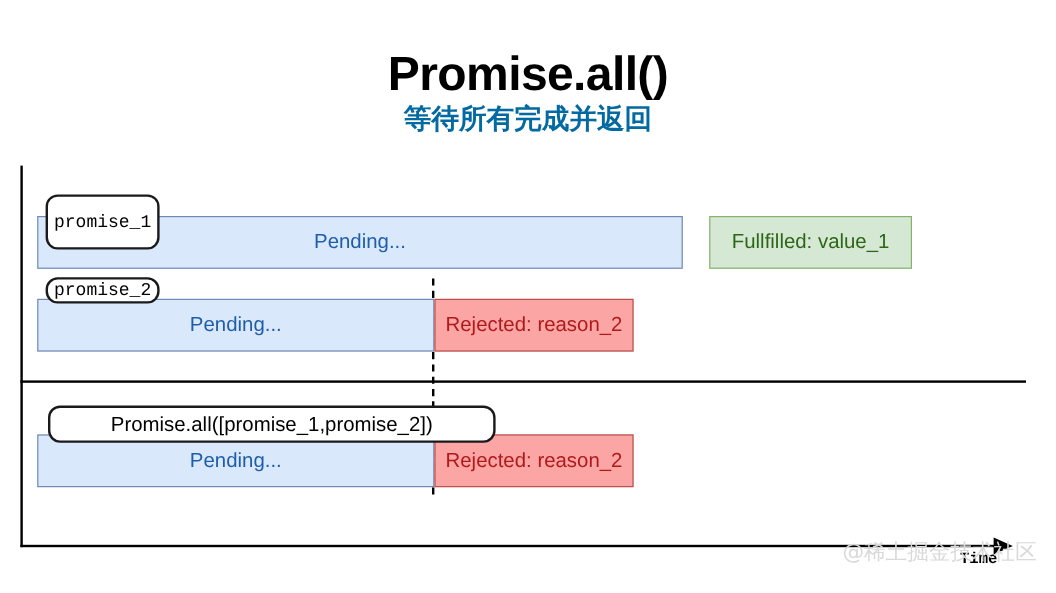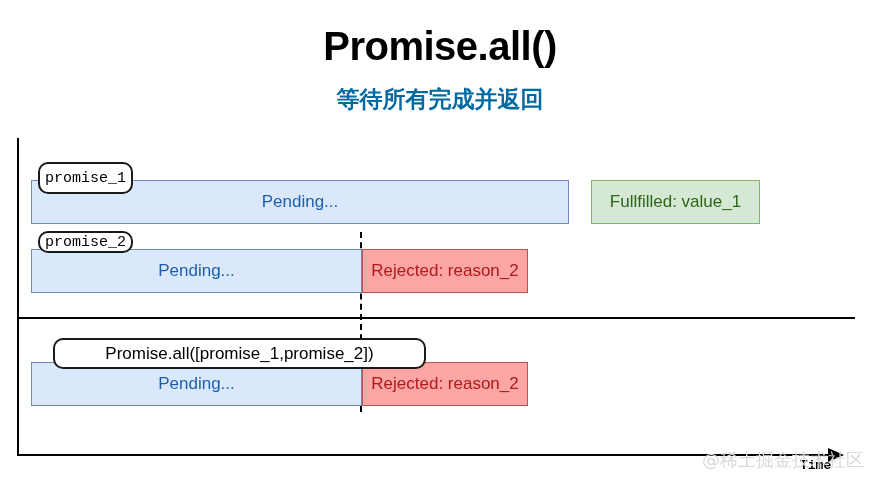--- a/index.html
+++ b/index.html
@@ -15,21 +15,21 @@
     width: 880px;
     height: 494px;
     background: #ffffff;
     overflow: hidden;
   }
 
   
   .title {
     position: absolute;
     left: 0;
-    top: 24px;
+    top: 40px;
     width: 880px;
     text-align: center;
     font-size: 40px;
     font-weight: bold;
     color: #000000;
     letter-spacing: -0.5px;
     font-family: "Liberation Sans", sans-serif;
   }
   .subtitle {
     position: absolute;
@@ -180,39 +180,39 @@
   <div class="axis-label-time">Time</div>
   <div class="divider"></div>
   <div class="dashed-line"></div>
 
   <div class="bar bar-pending" style="left:31px; top:180px; width:538px; height:44px;">
     <span>Pending...</span>
   </div>
   <div class="bar bar-fulfilled" style="left:591px; top:180px; width:169px; height:44px;">
     <span>Fullfilled: value_1</span>
   </div>
-  <div class="chip chip-mono" style="left:38px; top:162px; width:95px; height:32px;">
+  <div class="chip chip-mono" style="left:38px; top:162px; width:95px; height:46px;">
     <span>promise_1</span>
   </div>
 
   <div class="bar bar-pending" style="left:31px; top:249px; width:331px; height:44px;">
     <span>Pending...</span>
   </div>
   <div class="bar bar-rejected" style="left:362px; top:249px; width:166px; height:44px;">
     <span>Rejected: reason_2</span>
   </div>
   <div class="chip chip-mono" style="left:38px; top:231px; width:95px; height:22px;">
     <span>promise_2</span>
   </div>
 
   <div class="bar bar-pending" style="left:31px; top:362px; width:331px; height:44px;">
     <span>Pending...</span>
   </div>
   <div class="bar bar-rejected" style="left:362px; top:362px; width:166px; height:44px;">
     <span>Rejected: reason_2</span>
   </div>
-  <div class="chip chip-sans" style="left:40px; top:338px; width:373px; height:31px;margin-left:13px;">
+  <div class="chip chip-sans" style="left:40px; top:338px; width:373px; height:31px;">
     <span>Promise.all([promise_1,promise_2])</span>
   </div>
 
   <div class="watermark watermark-a">@稀土掘金技术社区</div>
 
 </div>
 
 </body></html>

